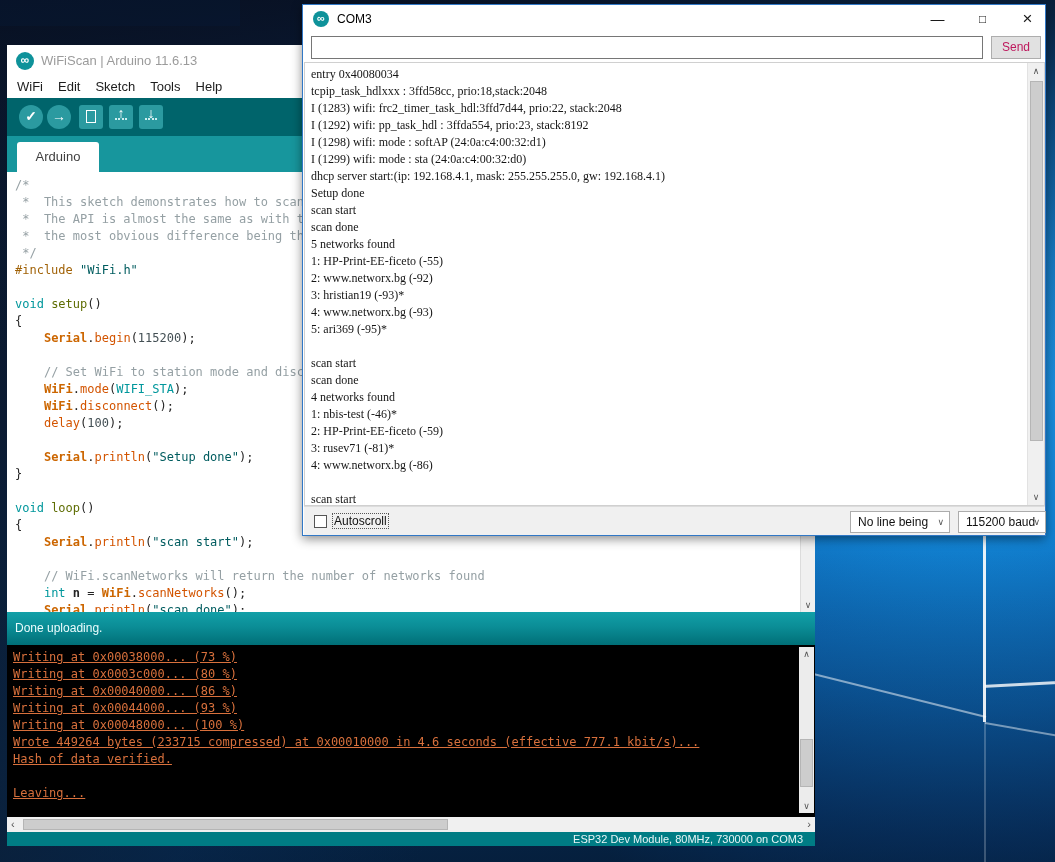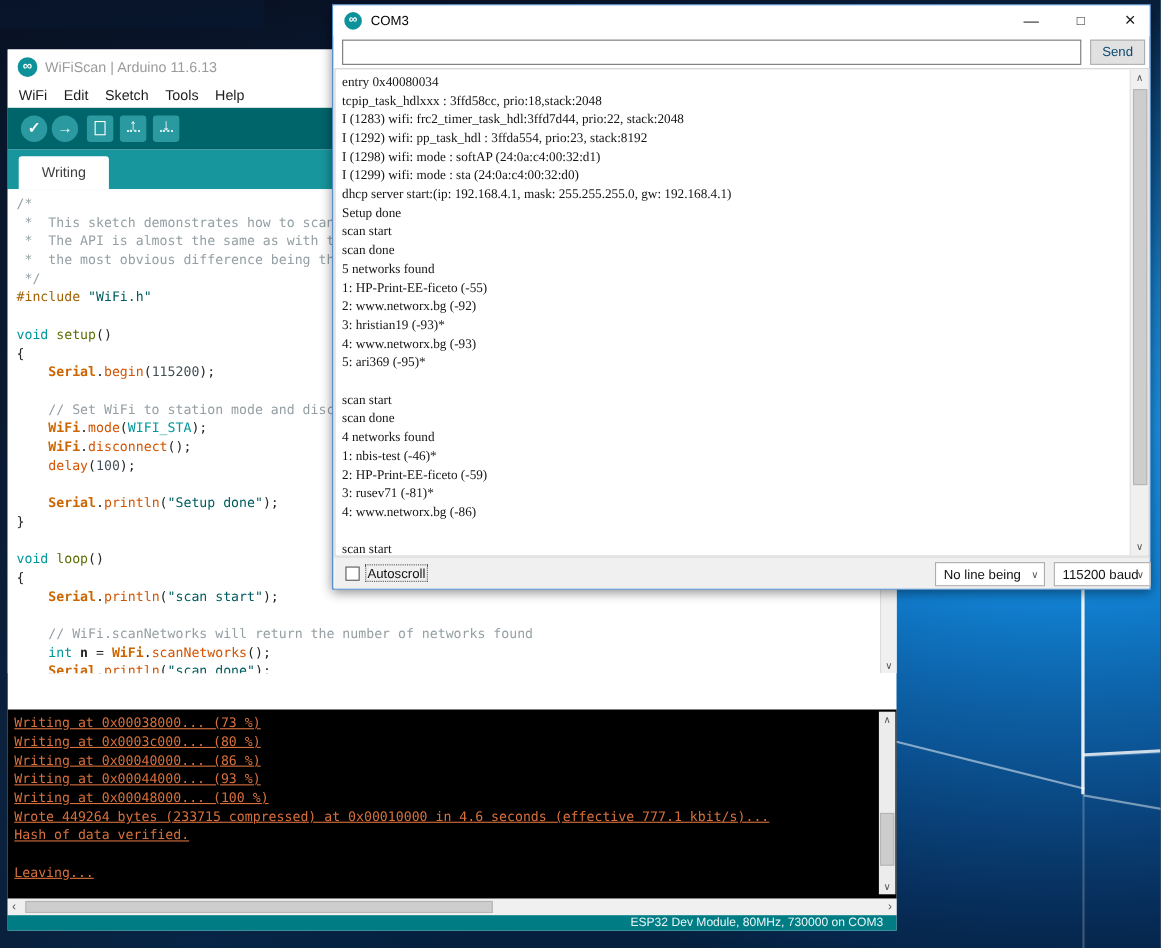--- a/index.html
+++ b/index.html
@@ -69,21 +69,21 @@
   .sw-titlebar .app-icon { left:10px; top:6px; width:16px; height:16px; line-height:15px; font-size:11px; }
   .sw-title { position:absolute; left:34px; line-height:28px; font-size:12px; color:#000; }
   .winbtn { position:absolute; top:0; width:45px; height:28px; text-align:center; color:#1a1a1a; }
   .winbtn .g { display:block; line-height:28px; }
   .btn-min  { left:612px; } .btn-min .g { font-size:14px; }
   .btn-max  { left:657px; } .btn-max .g { font-size:12px; }
   .btn-close{ left:702px; } .btn-close .g { font-size:17px; }
   .sw-input { position:absolute; left:8px; top:31px; width:672px; height:23px; border:1px solid #767676; background:#fff;
               font-size:12px; font-family:"Liberation Sans", sans-serif; padding:0 4px; }
   .sw-send { position:absolute; left:688px; top:31px; width:50px; height:23px; background:#e1e1e1; border:1px solid #adadad;
-             font-size:12px; color:#0c4a6e; text-align:center; line-height:21px; }
+             font-size:12px; color:#be185d; text-align:center; line-height:21px; }
   .sw-output { position:absolute; left:1px; top:57px; width:741px; height:444px; background:#fff; border:1px solid #d0d0d0; overflow:hidden; }
   .sw-output pre { position:absolute; left:6px; top:3px; font-family:Liberation Serif, serif; font-size:12px; line-height:17px; color:#151515; }
   .sw-output .vscroll { width:17px; background:#f0f0f0; border-left:1px solid #e2e2e2; }
   .sw-output .thumb { left:2px; width:13px; }
   .sw-bottombar { position:absolute; left:1px; top:501px; width:741px; height:29px; background:#f0f0f0; border-top:1px solid #dcdcdc;padding-left:30px; }
   .checkbox { position:absolute; left:10px; top:8px; width:13px; height:13px; background:#fff; border:1px solid #555; }
   .cb-label { position:absolute; left:29px; top:7px; font-size:12px; color:#111; outline:1px dotted #555; padding:0 1px; }
   .dropdown { position:absolute; top:4px; height:22px; background:#fff; border:1px solid #acacac; font-size:12px; color:#111; }
   .dropdown .dtext { position:absolute; left:7px; line-height:20px; }
   .dropdown .chev { position:absolute; right:5px; line-height:20px; font-size:9px; color:#555; }
@@ -129,28 +129,31 @@
       <div class="tbtn square" style="left:102px">
         <span class="g" style="line-height:16px">↑</span>
         <span class="dotline"></span>
       </div>
       <div class="tbtn square" style="left:132px">
         <span class="g" style="line-height:16px">↓</span>
         <span class="dotline"></span>
       </div>
     </div>
     <div class="ide-tabstrip">
-      <div class="tab">Writing</div>
+      <div class="tab">Arduino</div>
     </div>
     <div class="code-area">
       <div class="code"><div><span class="c-cm">/*</span></div><div><span class="c-cm"> *  This sketch demonstrates how to scan </span></div><div><span class="c-cm"> *  The API is almost the same as with th</span></div><div><span class="c-cm"> *  the most obvious difference being the</span></div><div><span class="c-cm"> */</span></div><div><span class="c-pp">#include </span><span class="c-st">"WiFi.h"</span></div><div>&nbsp;</div><div><span class="c-kw">void </span><span class="c-fn">setup</span><span class="c-pl">()</span></div><div><span class="c-pl">{</span></div><div><span class="c-pl">    </span><span class="c-cl">Serial</span><span class="c-pl">.</span><span class="c-me">begin</span><span class="c-pl">(</span><span class="c-nu">115200</span><span class="c-pl">);</span></div><div>&nbsp;</div><div><span class="c-pl">    </span><span class="c-cm">// Set WiFi to station mode and disco</span></div><div><span class="c-pl">    </span><span class="c-cl">WiFi</span><span class="c-pl">.</span><span class="c-me">mode</span><span class="c-pl">(</span><span class="c-ct">WIFI_STA</span><span class="c-pl">);</span></div><div><span class="c-pl">    </span><span class="c-cl">WiFi</span><span class="c-pl">.</span><span class="c-me">disconnect</span><span class="c-pl">();</span></div><div><span class="c-pl">    </span><span class="c-me">delay</span><span class="c-pl">(</span><span class="c-nu">100</span><span class="c-pl">);</span></div><div>&nbsp;</div><div><span class="c-pl">    </span><span class="c-cl">Serial</span><span class="c-pl">.</span><span class="c-me">println</span><span class="c-pl">(</span><span class="c-st">"Setup done"</span><span class="c-pl">);</span></div><div><span class="c-pl">}</span></div><div>&nbsp;</div><div><span class="c-kw">void </span><span class="c-fn">loop</span><span class="c-pl">()</span></div><div><span class="c-pl">{</span></div><div><span class="c-pl">    </span><span class="c-cl">Serial</span><span class="c-pl">.</span><span class="c-me">println</span><span class="c-pl">(</span><span class="c-st">"scan start"</span><span class="c-pl">);</span></div><div>&nbsp;</div><div><span class="c-pl">    </span><span class="c-cm">// WiFi.scanNetworks will return the number of networks found</span></div><div><span class="c-pl">    </span><span class="c-kw">int </span><span class="c-va">n</span><span class="c-pl"> = </span><span class="c-cl">WiFi</span><span class="c-pl">.</span><span class="c-me">scanNetworks</span><span class="c-pl">();</span></div><div><span class="c-pl">    </span><span class="c-cl">Serial</span><span class="c-pl">.</span><span class="c-me">println</span><span class="c-pl">(</span><span class="c-st">"scan done"</span><span class="c-pl">);</span></div></div>
       <div class="vscroll">
         <span class="sarrow" style="top:0">∧</span>
         <span class="sarrow" style="bottom:0">∨</span>
       </div>
+    </div>
+    <div class="upload-banner">
+      <span>Done uploading.</span>
     </div>
     <div class="console">
       <pre>Writing at 0x00038000... (73 %)
 Writing at 0x0003c000... (80 %)
 Writing at 0x00040000... (86 %)
 Writing at 0x00044000... (93 %)
 Writing at 0x00048000... (100 %)
 Wrote 449264 bytes (233715 compressed) at 0x00010000 in 4.6 seconds (effective 777.1 kbit/s)...
 Hash of data verified.
 

